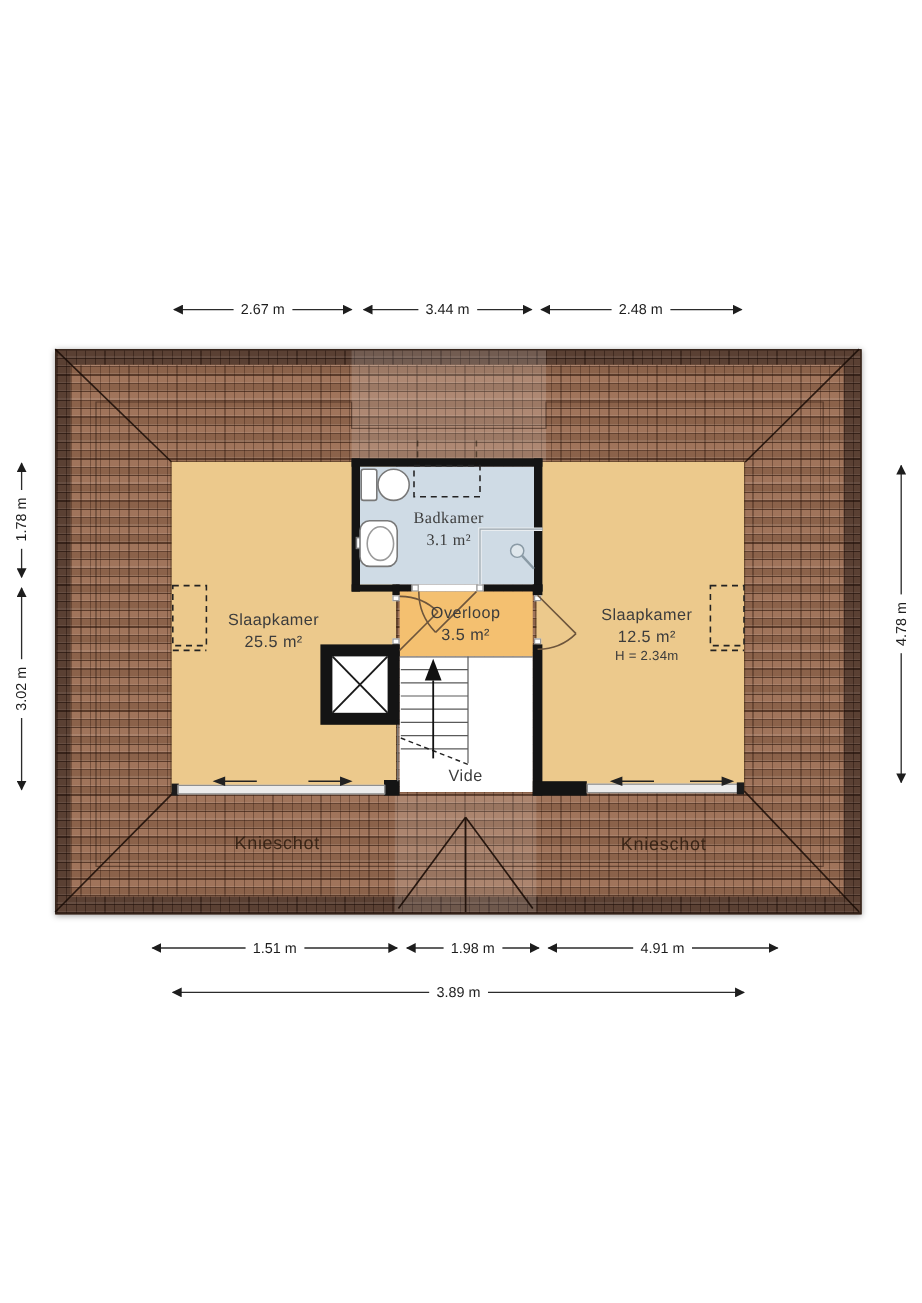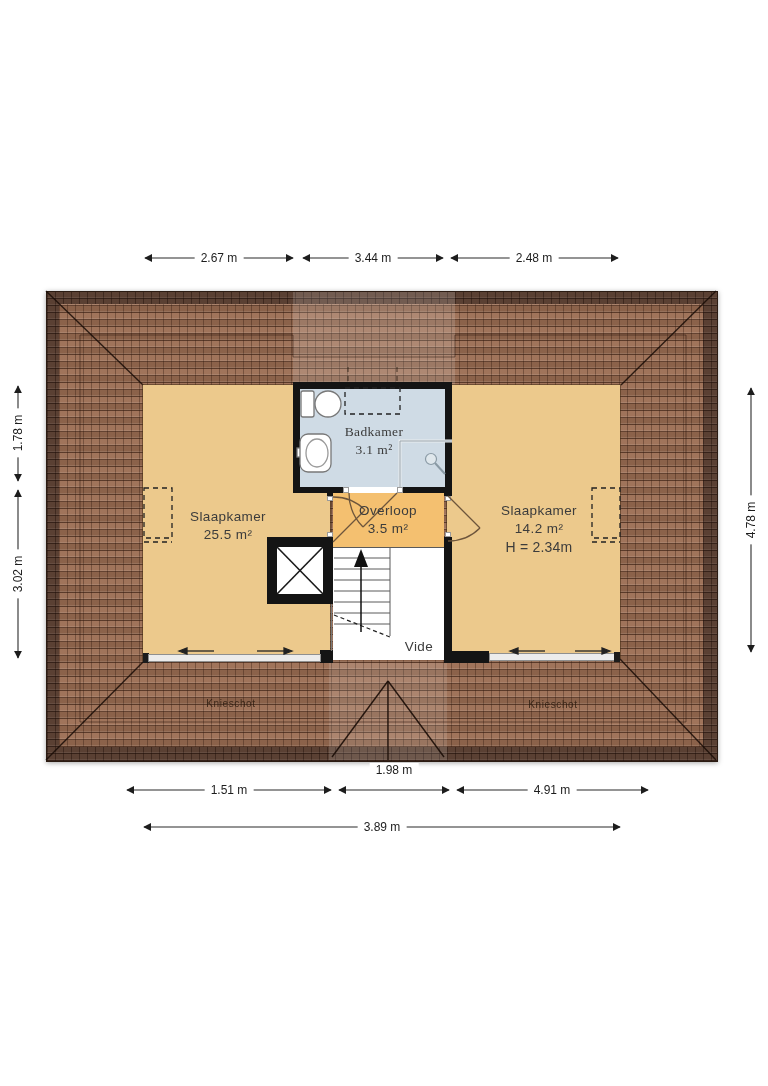--- a/index.html
+++ b/index.html
@@ -31,23 +31,23 @@
   .room-overloop{background:var(--overloop,#f4c070);}
   .room-bath{background:var(--bathroom,#cfdbe5);}
   .room-white{background:#ffffff;}
   .wall{background:var(--wall,#111);}
   .jamb{background:#fff;border:1px solid #9b9b9b;box-sizing:border-box;}
   .rail{background:#ececec;border:1px solid #8f8f8f;box-sizing:border-box;}
   .railcap{background:#1c1c1c;}
   
   .room-label{transform:translate(-50%,-50%);text-align:center;color:var(--text,#3c3c3c);
     font-size:13.5px;letter-spacing:.4px;line-height:1.32;white-space:nowrap;}
-  .room-label .small{font-size:14px;letter-spacing:.2px;}
+  .room-label .small{font-size:11px;letter-spacing:.2px;}
   .plain-label{transform:translate(-50%,-50%);color:var(--text,#3c3c3c);font-size:13.5px;letter-spacing:.4px;white-space:nowrap;}
-  .knieschot{transform:translate(-50%,-50%);color:rgba(40,25,12,.82);font-size:10px;letter-spacing:.6px;white-space:nowrap;}
+  .knieschot{transform:translate(-50%,-50%);color:rgba(40,25,12,.82);font-size:15px;letter-spacing:.6px;white-space:nowrap;}
   .dim-label{transform:translate(-50%,-50%);background:#fff;padding:0 6px;color:#1d1d1d;font-size:12px;white-space:nowrap;}
   .dim-label.vert{transform:translate(-50%,-50%) rotate(-90deg);}
   svg{position:absolute;left:0;top:0;pointer-events:none;}
 </style>
 </head>
 <body>
 
 <div id="canvas">
 
   <div class="abs tiles-dark" id="roof-outer"></div>
@@ -200,39 +200,39 @@
       <line x1="751" y1="388" x2="751" y2="652" marker-start="url(#arrow)" marker-end="url(#arrow)"></line>
     </g>
   </svg>
 
   <div class="abs room-label" style="left:228px;top:526px;">
     <div>Slaapkamer</div>
     <div>25.5 m²</div>
   </div>
   <div class="abs room-label" style="left:539px;top:529px;">
     <div>Slaapkamer</div>
-    <div>14.2 m²</div>
+    <div>12.5 m²</div>
     <div class="small">H = 2.34m</div>
   </div>
   <div class="abs room-label" style="left:374px;top:441px;font-family:Liberation Serif, serif;">
     <div>Badkamer</div>
     <div>3.1 m²</div>
   </div>
   <div class="abs room-label" style="left:388px;top:520px;">
     <div>Overloop</div>
     <div>3.5 m²</div>
   </div>
-  <div class="abs plain-label" style="left:388px;top:646px;margin-left:31px;">Vide</div>
+  <div class="abs plain-label" style="left:388px;top:646px;">Vide</div>
   <div class="abs knieschot" style="left:231px;top:703px;">Knieschot</div>
   <div class="abs knieschot" style="left:553px;top:704px;">Knieschot</div>
 
   <div class="abs dim-label" style="left:219px;top:258px;">2.67 m</div>
   <div class="abs dim-label" style="left:373px;top:258px;">3.44 m</div>
   <div class="abs dim-label" style="left:534px;top:258px;">2.48 m</div>
   <div class="abs dim-label" style="left:229px;top:790px;">1.51 m</div>
-  <div class="abs dim-label" style="left:394px;top:770px;text-align:center;">1.98 m</div>
+  <div class="abs dim-label" style="left:394px;top:790px;text-align:center;">1.98 m</div>
   <div class="abs dim-label" style="left:552px;top:790px;">4.91 m</div>
   <div class="abs dim-label" style="left:382px;top:827px;">3.89 m</div>
   <div class="abs dim-label vert" style="left:18px;top:433px;">1.78 m</div>
   <div class="abs dim-label vert" style="left:18px;top:574px;">3.02 m</div>
   <div class="abs dim-label vert" style="left:751px;top:520px;">4.78 m</div>
 
 </div>
 
 </body></html>

